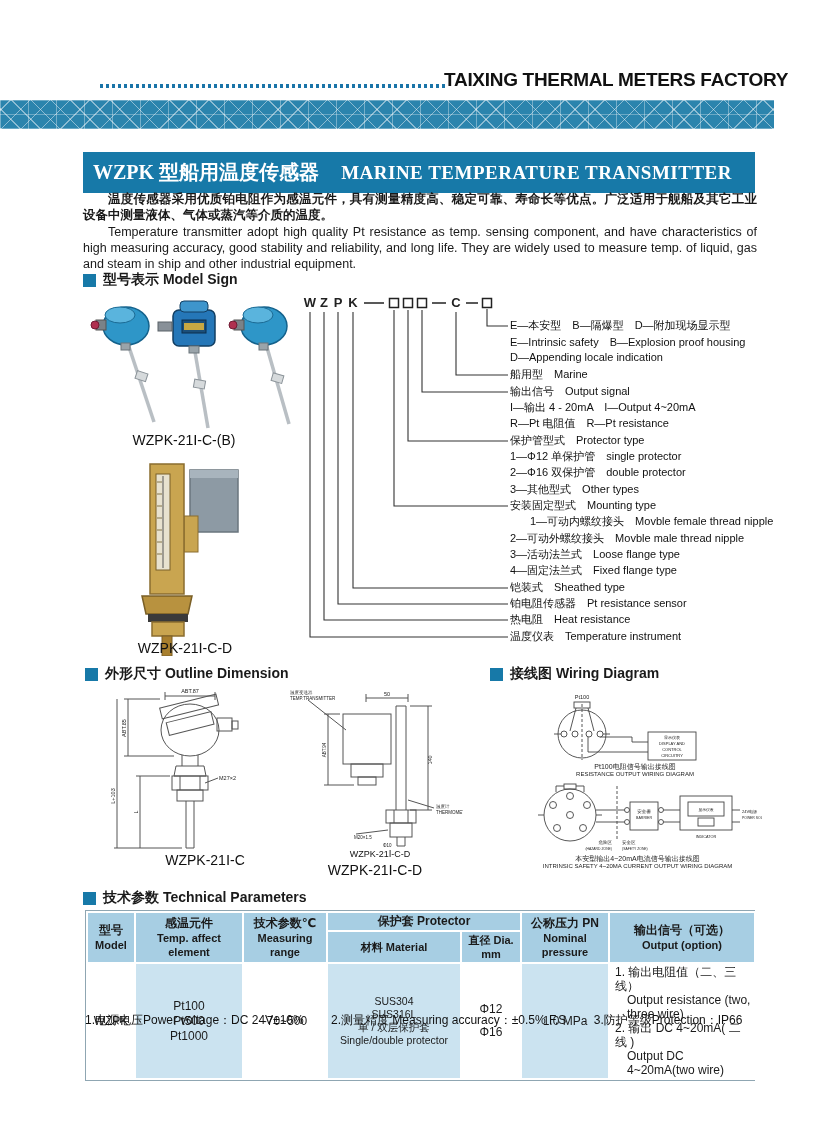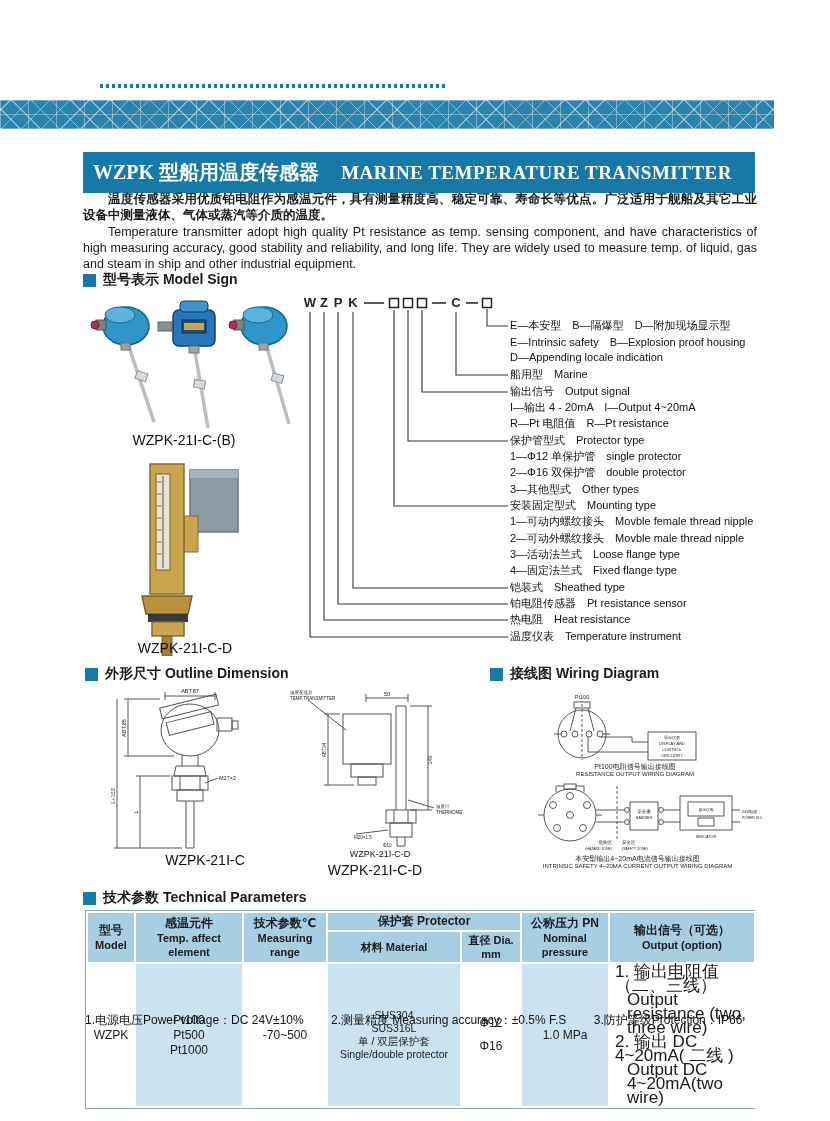--- a/index.html
+++ b/index.html
@@ -38,31 +38,32 @@
   
   .tblwrap{left:85px;top:910px;width:668px;border:1px solid #8fa6b2;background:#fff;}
   table.tech{border-collapse:collapse;width:668px;table-layout:fixed;}
   table.tech th,table.tech td{border:2px solid #fff;padding:1px 2px;text-align:center;vertical-align:middle;}
   table.tech th{background:#a7cee3;font-weight:bold;}
   table.tech th .cn{font-size:12px;line-height:15px;}
   table.tech th .en{font-size:11px;font-weight:bold;line-height:14px;}
   table.tech td{font-size:12px;background:#fff;line-height:15px;}
   table.tech td.b{background:#cbe3f0;}
   table.tech td.sm div{font-size:10.5px;line-height:13px;}
-  table.tech td.out{text-align:left;font-size:17px;line-height:14px;padding-left:5px;}
+  table.tech td.out{text-align:left;font-size:12px;line-height:14px;padding-left:5px;}
   table.tech td.out .ind{padding-left:12px;}
   .notes{left:85px;width:680px;font-size:12px;color:#111;white-space:nowrap;}
   .notes span{margin-right:24px;}
 </style>
 </head>
 <body>
 
 <div id="page">
 
   <div class="abs dotted"></div>
+  <div class="abs factory">TAIXING THERMAL METERS FACTORY</div>
   <div class="abs banner"></div>
 
   <div class="abs titlebar">
     <span class="cnpart">WZPK 型船用温度传感器</span>
     <span class="enpart">MARINE TEMPERATURE TRANSMITTER</span>
   </div>
 
   <p class="abs intro cn">温度传感器采用优质铂电阻作为感温元件，具有测量精度高、稳定可靠、寿命长等优点。广泛适用于舰船及其它工业设备中测量液体、气体或蒸汽等介质的温度。</p>
   <p class="abs intro en">Temperature transmitter adopt high quality Pt resistance as temp. sensing component, and have characteristics of high measuring accuracy, good stability and reliability, and long life. They are widely used to measure temp. of liquid, gas and steam in ship and other industrial equipment.</p>
 
@@ -160,21 +161,21 @@
   <div class="abs tline" style="top:351px;">D—Appending locale indication</div>
   <div class="abs tline" style="top:367px;">船用型　Marine</div>
   <div class="abs tline" style="top:384px;">输出信号　Output signal</div>
   <div class="abs tline" style="top:400px;">I—输出 4 - 20mA　I—Output 4~20mA</div>
   <div class="abs tline" style="top:416px;">R—Pt 电阻值　R—Pt resistance</div>
   <div class="abs tline" style="top:433px;">保护管型式　Protector type</div>
   <div class="abs tline" style="top:449px;">1—Φ12 单保护管　single protector</div>
   <div class="abs tline" style="top:465px;">2—Φ16 双保护管　double protector</div>
   <div class="abs tline" style="top:482px;">3—其他型式　Other types</div>
   <div class="abs tline" style="top:498px;">安装固定型式　Mounting type</div>
-  <div class="abs tline" style="top:514px;">1—可动内螺纹接头　Movble female thread nipple</div>
+  <div class="abs tline" style="top:514px;margin-left:20px;">1—可动内螺纹接头　Movble female thread nipple</div>
   <div class="abs tline" style="top:531px;">2—可动外螺纹接头　Movble male thread nipple</div>
   <div class="abs tline" style="top:547px;">3—活动法兰式　Loose flange type</div>
   <div class="abs tline" style="top:563px;">4—固定法兰式　Fixed flange type</div>
   <div class="abs tline" style="top:580px;">铠装式　Sheathed type</div>
   <div class="abs tline" style="top:596px;">铂电阻传感器　Pt resistance sensor</div>
   <div class="abs tline" style="top:612px;">热电阻　Heat resistance</div>
   <div class="abs tline" style="top:629px;">温度仪表　Temperature instrument</div>
 
   <div class="abs sec" style="left:85px;top:666px;">
     <span class="sq"></span>

